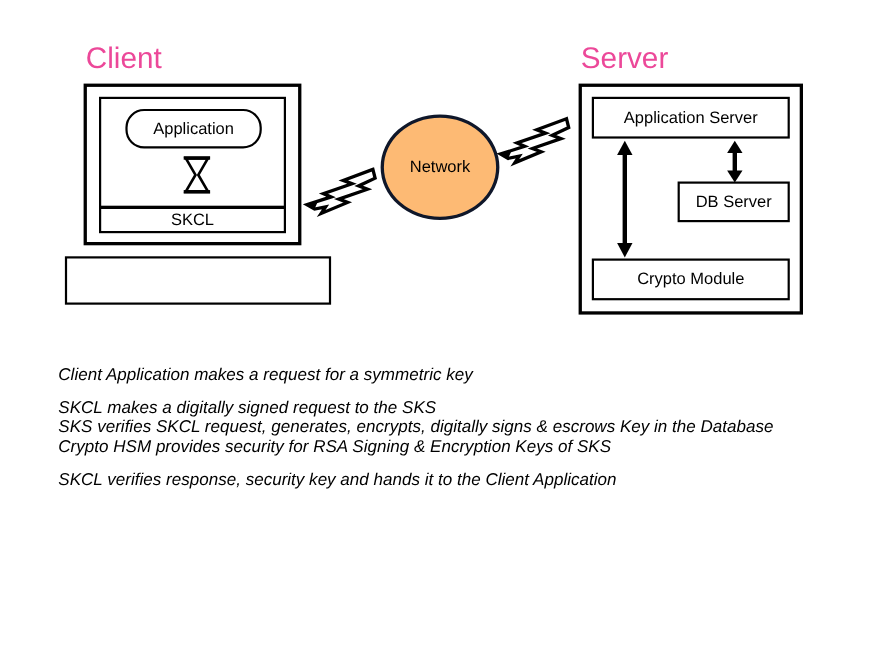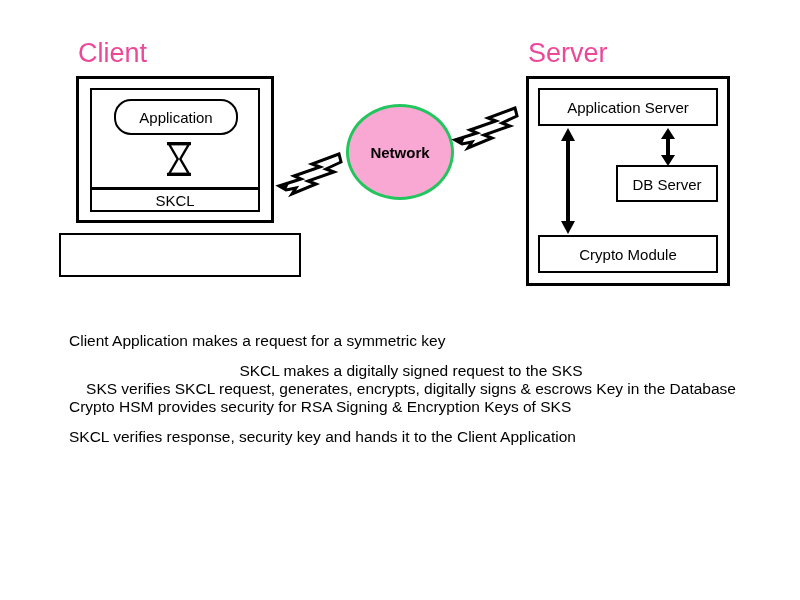--- a/index.html
+++ b/index.html
@@ -52,24 +52,23 @@
     left: 0; right: 0; top: 50%;
     transform: translateY(-50%);
     text-align: center;
     font-size: 15px;
     line-height: 17px;
     white-space: nowrap;
   }
 
   .circle {
     box-sizing: border-box;
-    border: 3px solid #22c55e;
+    border: 3px solid #0f172a;
     border-radius: 50%;
-    background: #f9a8d4;
-    font-weight: bold;
+    background: #fdba74;
   }
   .circlelabel {
     position: absolute;
     left: 0; right: 0; top: 50%;
     transform: translateY(-50%);
     text-align: center;
     font-size: 15px;
     line-height: 17px;
     white-space: nowrap;
   }
@@ -82,24 +81,25 @@
   .steps {
     position: absolute;
     left: 53px;
     top: 332px;
     width: 700px;
   }
   .step {
     font-size: 15.5px;
     line-height: 18px;
     color: #000;
-    margin: 0 0 12px 16px;
+    margin: 0 0 12px 0;
     max-width: 690px;
+    font-style: italic;
   }
-  .step.tight { margin-bottom: 0px; text-align: center; }
+  .step.tight { margin-bottom: 0px; }
 
   svg { display: block; overflow: visible; }
 </style>
 </head>
 <body>
 
 <div id="canvas">
 
   <div class="abs title" style="left:78px; top:38px; width:200px;">Client</div>
 

